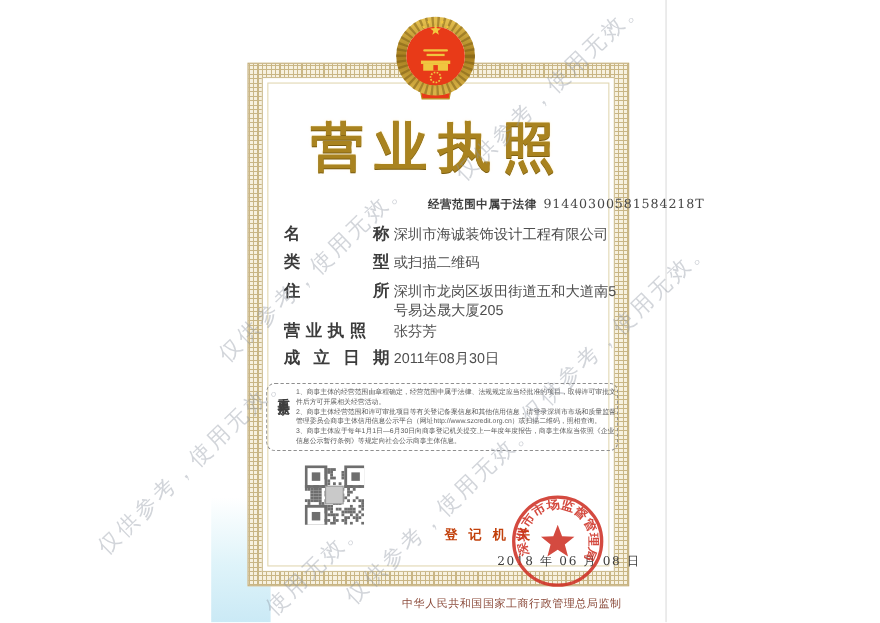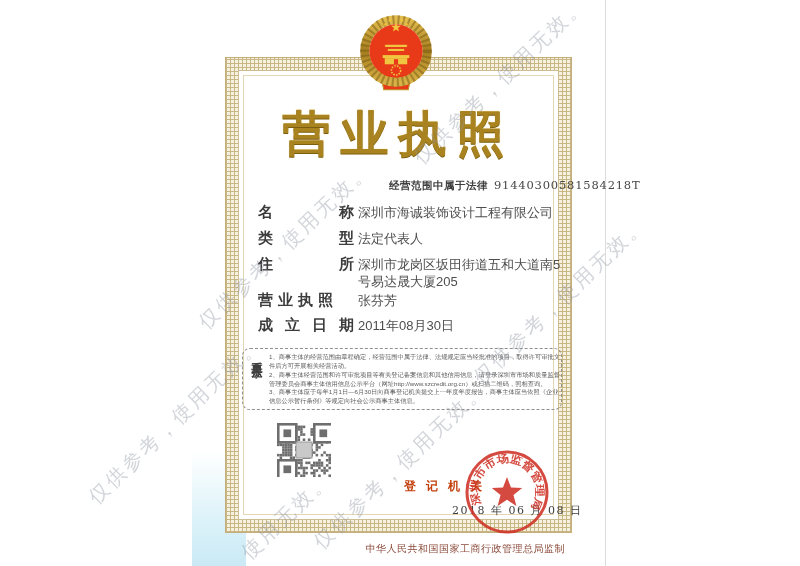--- a/index.html
+++ b/index.html
@@ -99,21 +99,21 @@
 
     <div class="credit">
       <span class="credit-label">经营范围中属于法律</span>
       <span class="credit-value">91440300581584218T</span>
     </div>
 
     <div class="f-label sp2" style="top:203px">名称</div>
     <div class="f-value" style="top:204px">深圳市海诚装饰设计工程有限公司</div>
 
     <div class="f-label sp2" style="top:229px">类型</div>
-    <div class="f-value" style="top:230px">法定代表人</div>
+    <div class="f-value" style="top:230px">或扫描二维码</div>
 
     <div class="f-label sp2" style="top:255px">住所</div>
     <div class="f-value" style="top:256px">深圳市龙岗区坂田街道五和大道南5号易达晟大厦205</div>
 
     <div class="f-label sp5" style="top:291px">营业执照</div>
     <div class="f-value" style="top:292px">张芬芳</div>
 
     <div class="f-label sp4" style="top:316px">成立日期</div>
     <div class="f-value" style="top:317px">2011年08月30日</div>
 

